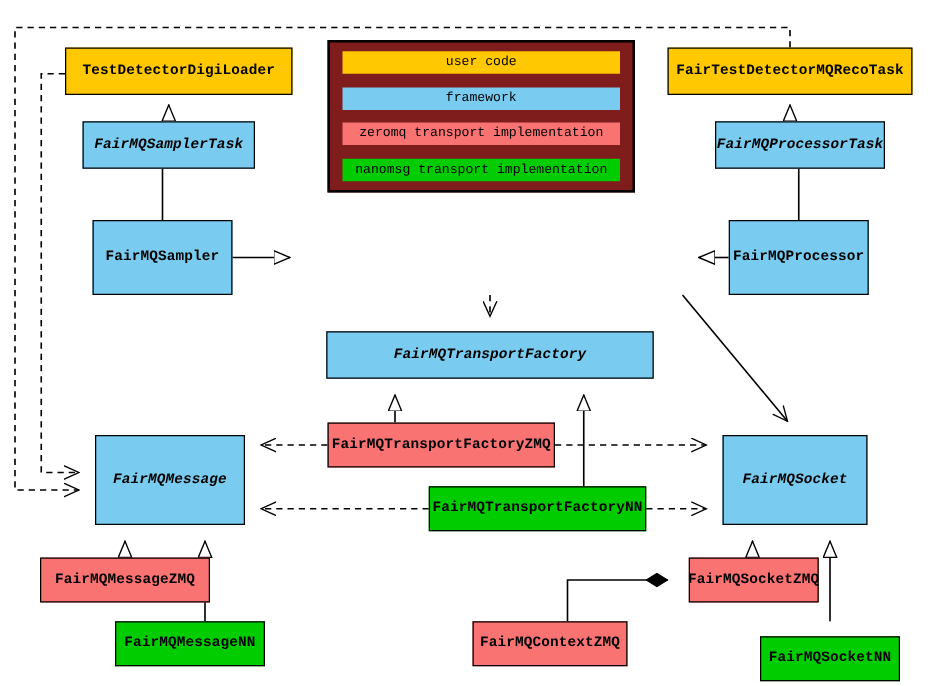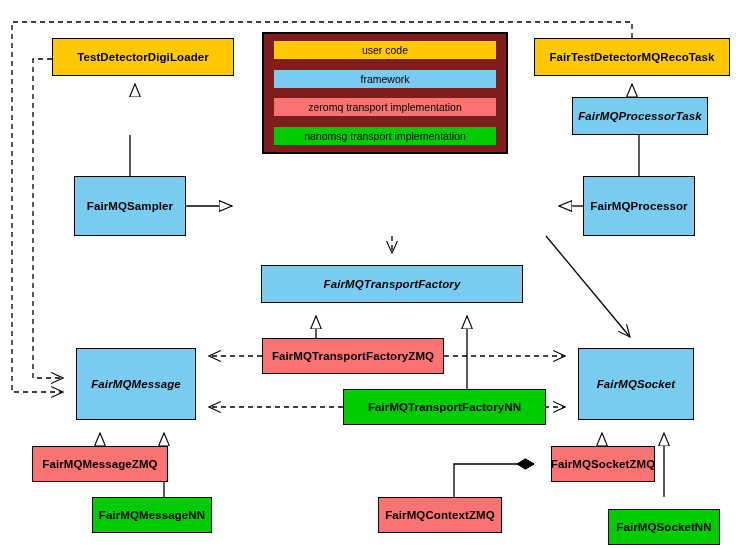--- a/index.html
+++ b/index.html
@@ -5,21 +5,21 @@
   html, body {
     margin: 0;
     padding: 0;
     background: #ffffff;
   }
   #canvas {
     position: relative;
     width: 748px;
     height: 549px;
     background: #ffffff;
-    font-family: Liberation Sans, sans-serif;
+    font-family: Liberation Mono, monospace;
     overflow: hidden;
   }
   #edges {
     position: absolute;
     left: 0;
     top: 0;
     width: 748px;
     height: 549px;
     pointer-events: none;
   }
@@ -134,20 +134,23 @@
   </svg>
 
   <div class="node usercode" style="left:52px; top:38px; width:182px; height:38px;">
     <span>TestDetectorDigiLoader</span>
   </div>
 
   <div class="node usercode" style="left:534px; top:38px; width:196px; height:38px;">
     <span>FairTestDetectorMQRecoTask</span>
   </div>
 
+  <div class="node framework abstract" style="left:66px; top:97px; width:138px; height:38px;">
+    <span>FairMQSamplerTask</span>
+  </div>
 
   <div class="node framework abstract" style="left:572px; top:97px; width:136px; height:38px;">
     <span>FairMQProcessorTask</span>
   </div>
 
   <div class="node framework" style="left:74px; top:176px; width:112px; height:60px;">
     <span>FairMQSampler</span>
   </div>
 
 
@@ -156,21 +159,21 @@
   </div>
 
   <div class="node framework abstract" style="left:261px; top:265px; width:262px; height:38px;">
     <span>FairMQTransportFactory</span>
   </div>
 
   <div class="node zmq" style="left:262px; top:338px; width:182px; height:36px;">
     <span>FairMQTransportFactoryZMQ</span>
   </div>
 
-  <div class="node nn" style="left:343px; top:389px; width:203px; height:36px;">
+  <div class="node nn" style="left:343px; top:389px; width:174px; height:36px;">
     <span>FairMQTransportFactoryNN</span>
   </div>
 
   <div class="node framework abstract" style="left:76px; top:348px; width:120px; height:72px;">
     <span>FairMQMessage</span>
   </div>
 
   <div class="node framework abstract" style="left:578px; top:348px; width:116px; height:72px;">
     <span>FairMQSocket</span>
   </div>

